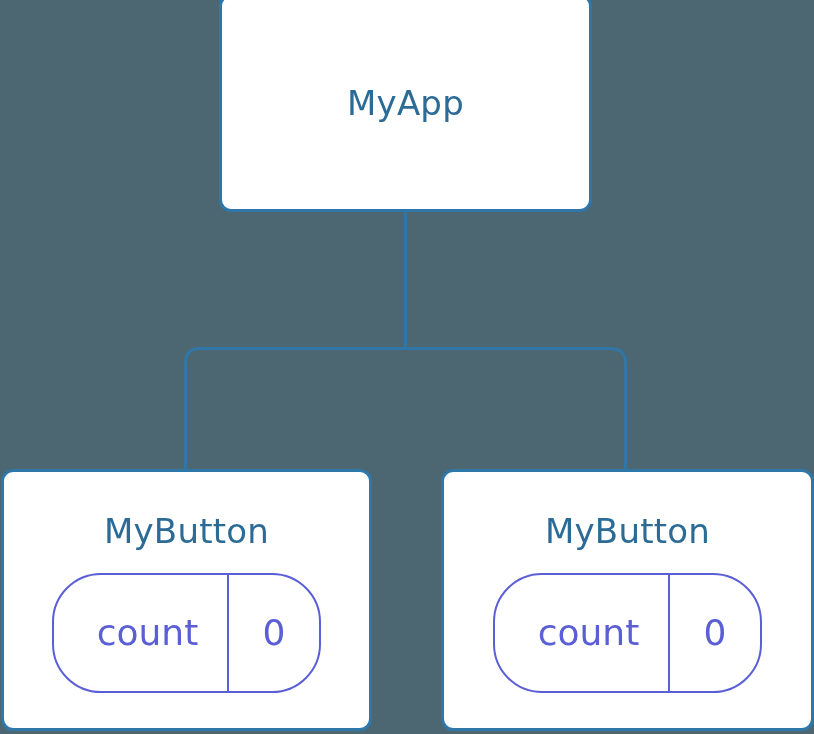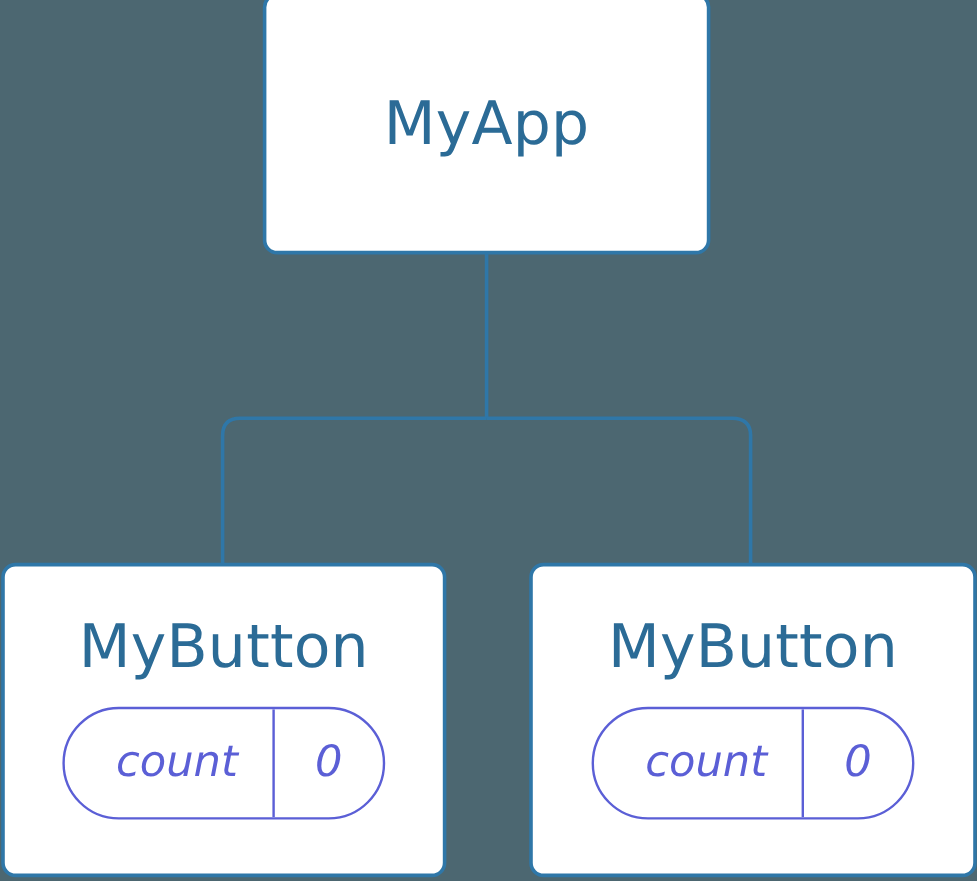--- a/index.html
+++ b/index.html
@@ -58,43 +58,42 @@
   }
   .node-child-right {
     left: 441px;
     top: 469px;
     width: 373px;
     height: 262px;
   }
 
   .node-title {
     color: #2b6b96;
-    font-size: 50px;
+    font-size: 34px;
     font-weight: 400;
     letter-spacing: 0.2px;
     line-height: 1;
     white-space: nowrap;
   }
   .node-child-left .node-title,
   .node-child-right .node-title {
     margin-top: 42px;
   }
 
   
   .pill {
     margin-top: 25px;
     display: flex;
     align-items: stretch;
     box-sizing: border-box;
-    height: 94px;
+    height: 120px;
     border: 2px solid #5b5fd6;
     border-radius: 49px;
     background: #ffffff;
     overflow: hidden;
-    font-style: italic;
   }
   .pill-key,
   .pill-val {
     display: flex;
     align-items: center;
     justify-content: center;
     color: #5b5fd6;
     font-size: 36px;
     line-height: 1;
     white-space: nowrap;

